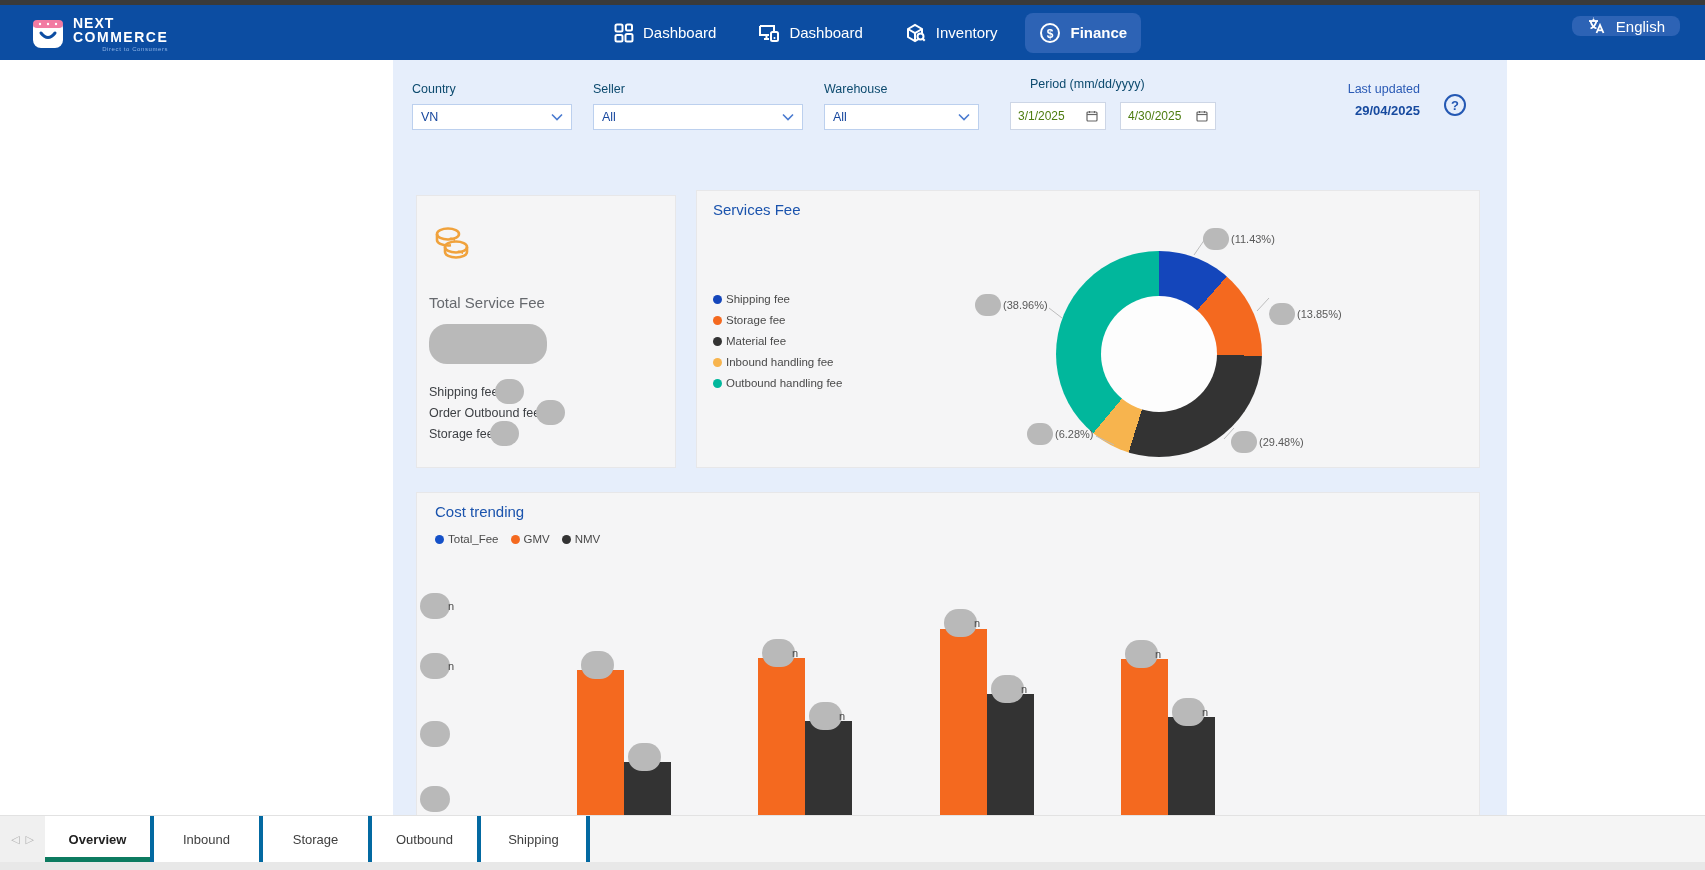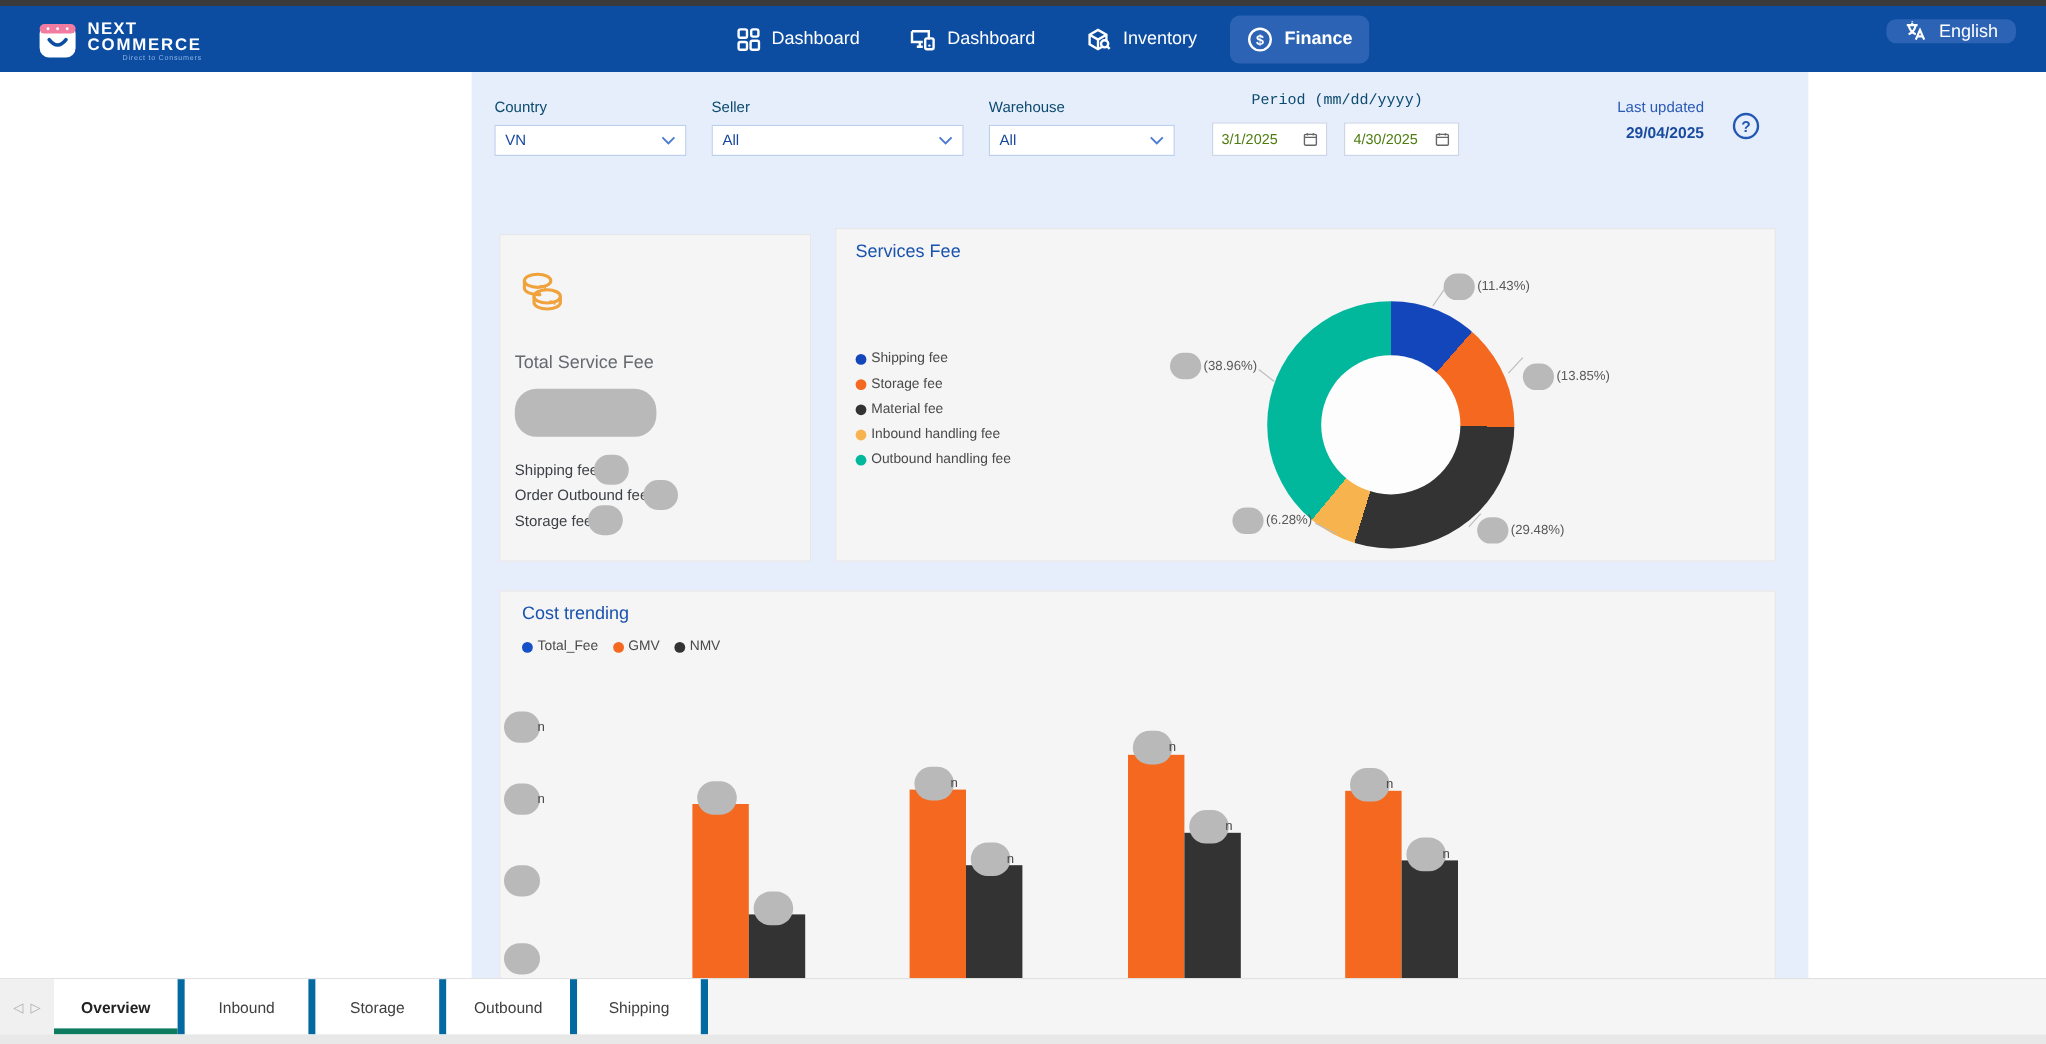--- a/index.html
+++ b/index.html
@@ -63,21 +63,21 @@
   .bar-label .blob{width:33px;height:28px;}
   .bar-label em{font-style:normal;font-size:11px;color:#4a4a4a;margin-left:-3px;}
   .yblob{position:absolute;left:3px;display:flex;align-items:center;}
   .yblob .blob{width:30px;height:26px;}
   .yblob em{font-style:normal;font-size:11px;color:#4a4a4a;margin-left:-2px;}
 
   
   .tabbar{position:absolute;left:0;top:815px;width:100%;height:47px;background:#f5f5f5;border-top:1px solid #e2e2e2;display:flex;z-index:5;}
   .tab-arrows{width:45px;display:flex;align-items:center;justify-content:center;gap:6px;color:#b0b0b0;font-size:11px;background:#f0f0f0;}
   .tab-arrows span{cursor:pointer;}
-  .tab{position:relative;width:109px;background:#fff;border-right:6px solid #0369a1;display:flex;align-items:center;justify-content:center;font-size:13px;color:#404040;cursor:pointer;}
+  .tab{position:relative;width:109px;background:#fff;border-right:4px solid #0369a1;display:flex;align-items:center;justify-content:center;font-size:13px;color:#404040;cursor:pointer;}
   .tab:first-of-type{border-left:1px solid #d6d6d6;}
   .tab.active{font-weight:bold;color:#222;}
   .tab.active::after{content:"";position:absolute;left:0;bottom:0;width:100%;height:5px;background:#0d7b60;}
   .bottomstrip{position:absolute;left:0;top:862px;width:100%;height:8px;background:#e8e8e8;z-index:6;}
 
   svg{display:block;}
 </style>
 </head>
 <body>
 
@@ -193,21 +193,21 @@
     <div class="flabel" style="left:431px;top:22px;">Warehouse</div>
     <div class="select" style="left:431px;top:44px;width:155px;">
       <span>All</span>
       <span>
           <svg width="12" height="8" viewBox="0 0 12 8" fill="none" stroke="#4a7bd0" stroke-width="1.6">
             <path d="M1 1.5 l5 5 5-5"></path>
           </svg>
         </span>
     </div>
 
-    <div class="flabel" style="left:650px;top:17px;font-family:Liberation Mono, monospace;">Period (mm/dd/yyyy)</div>
+    <div class="flabel" style="left:637px;top:17px;">Period (mm/dd/yyyy)</div>
     <div class="dateinput" style="left:617px;top:42px;width:96px;">
       <input value="3/1/2025" style="">
       <span>
         <svg width="12" height="12" viewBox="0 0 12 12" fill="none" stroke="#666" stroke-width="1.2">
             <rect x="1" y="2" width="10" height="9" rx="1"></rect>
             <path d="M1 4.5 h10"></path>
             <path d="M3.5 1 v2"></path>
             <path d="M8.5 1 v2"></path>
           </svg>
       </span>

